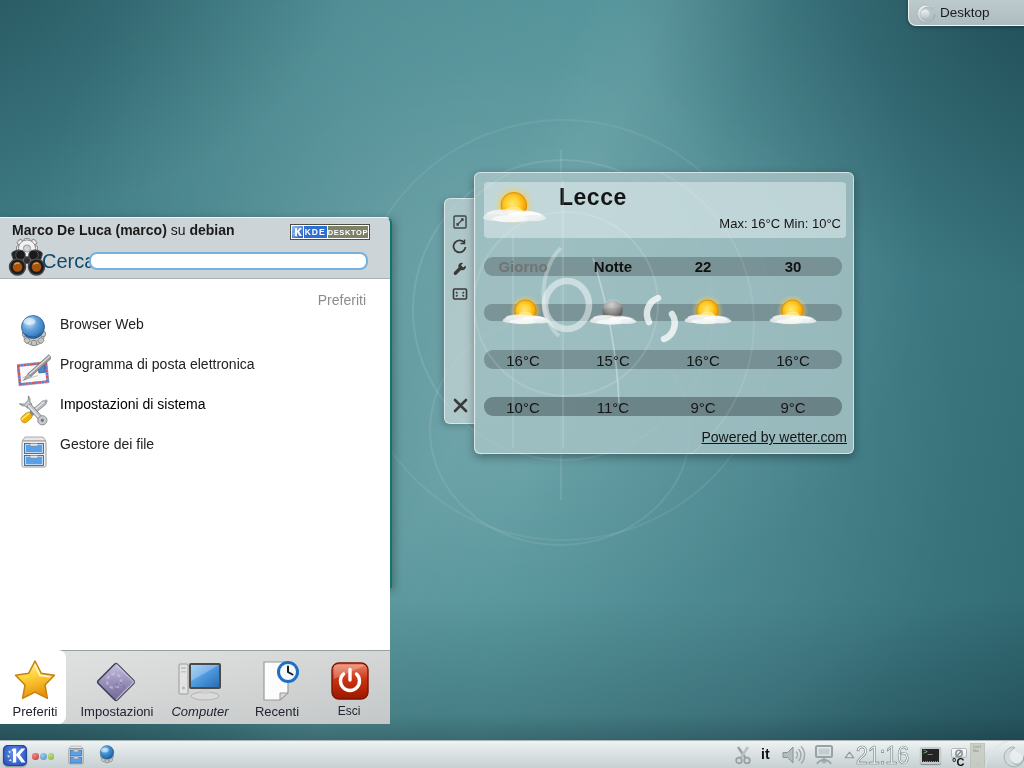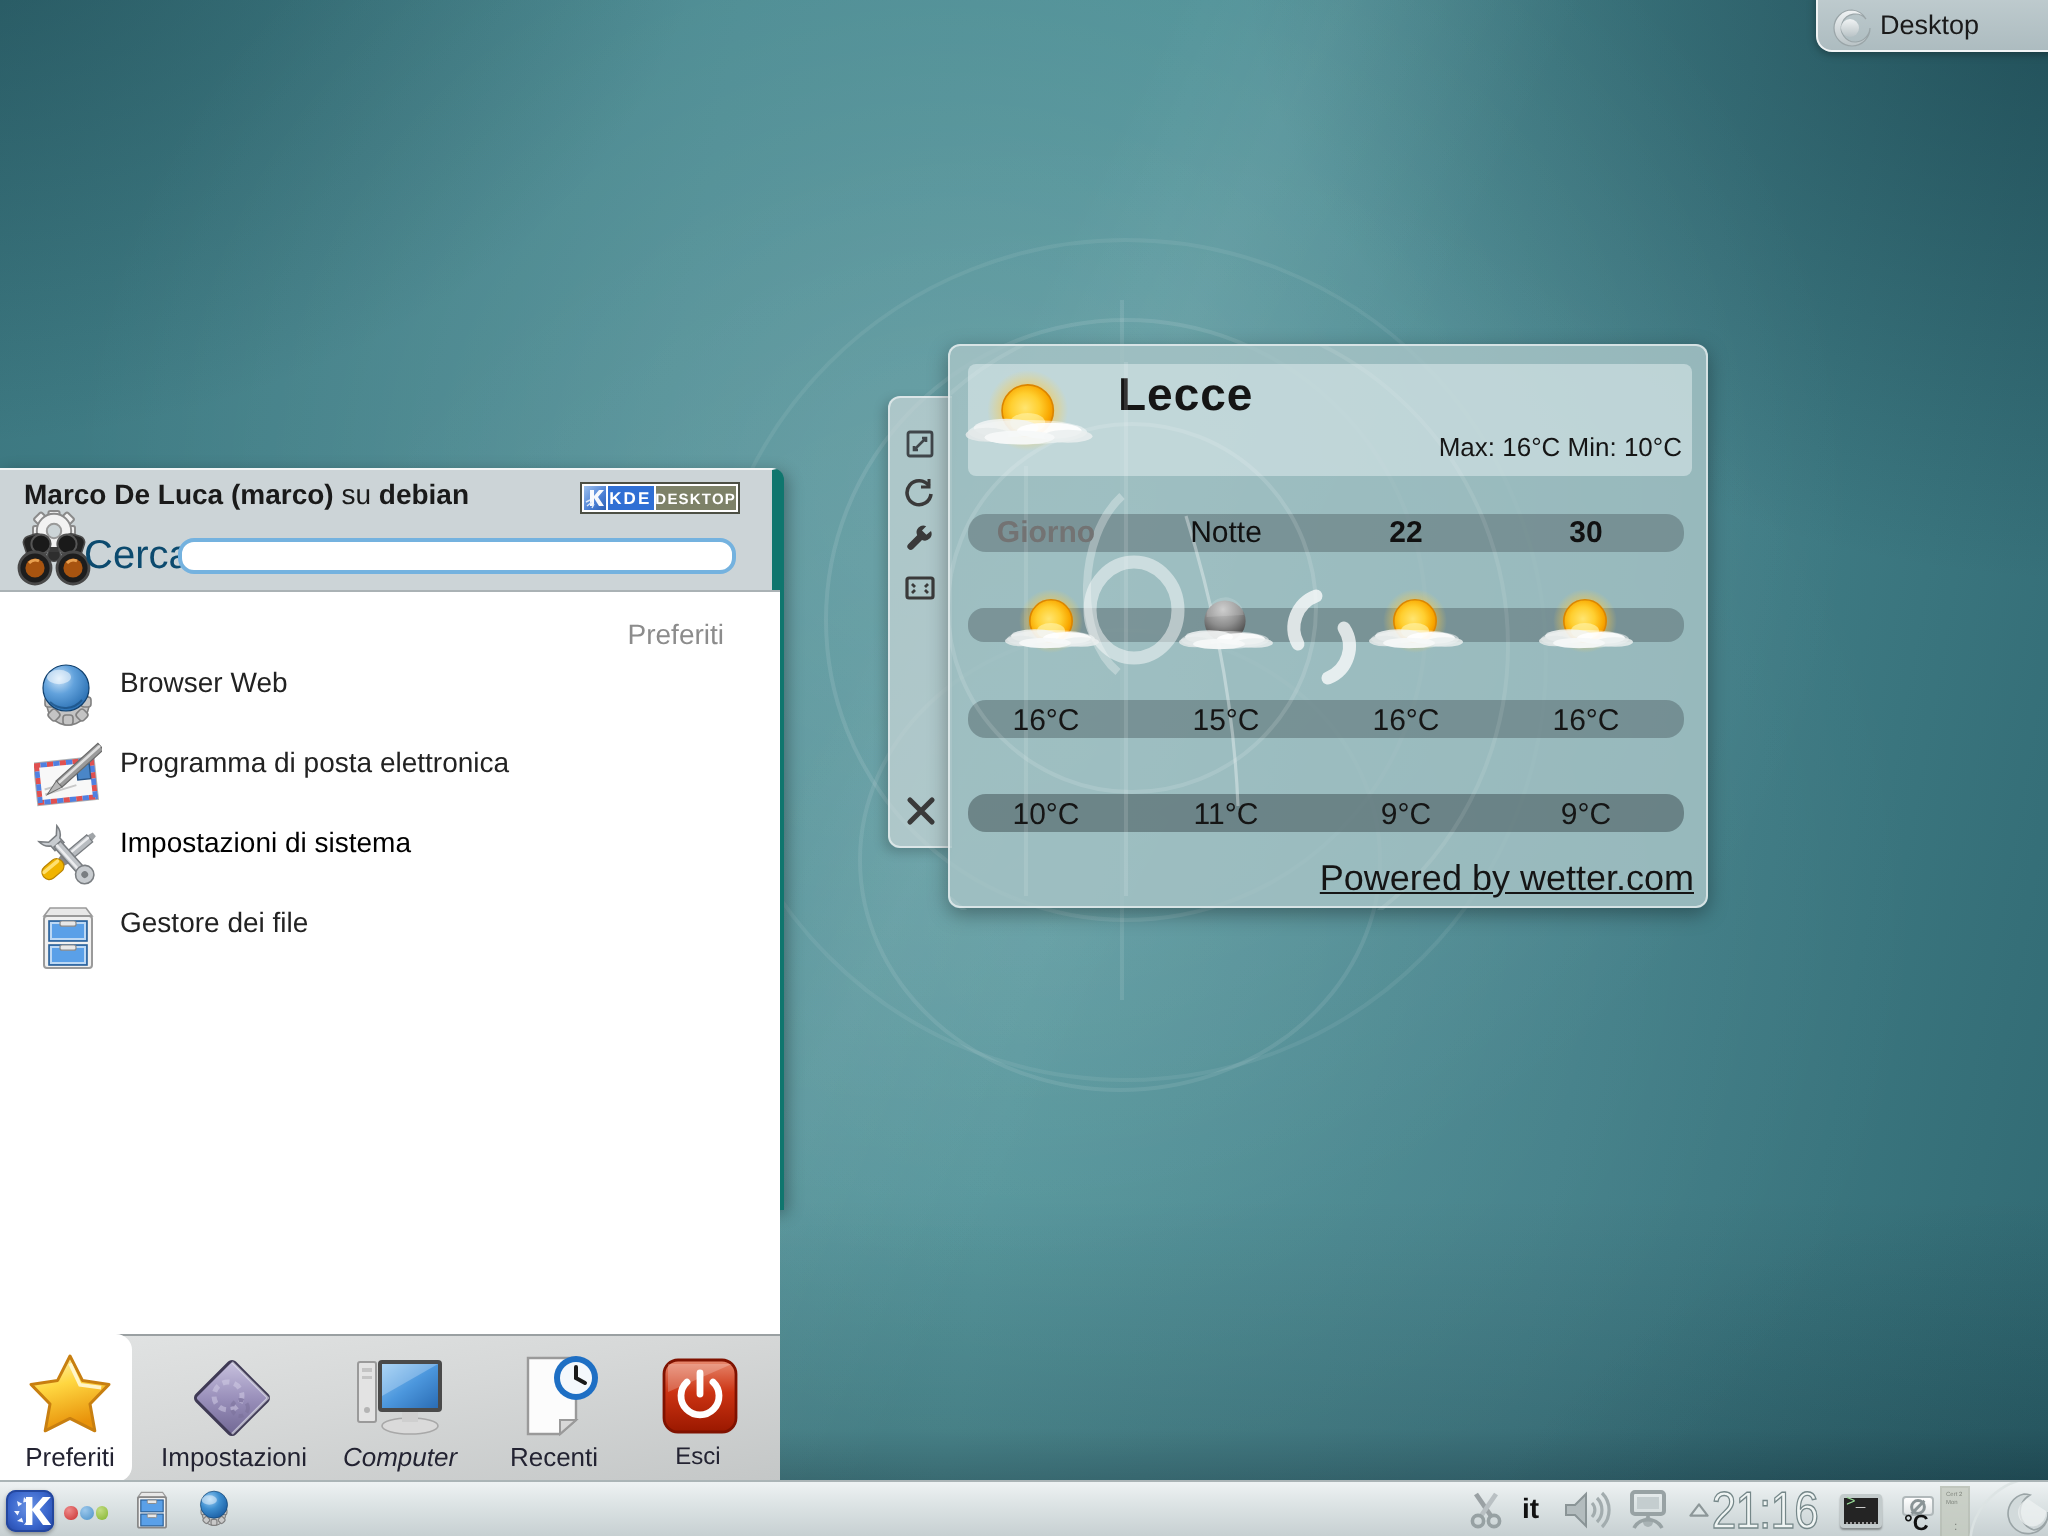--- a/index.html
+++ b/index.html
@@ -134,37 +134,37 @@
     <use href="#sunc" x="296.5" y="122.5"></use>
     <g transform="translate(10.5,12) scale(1.35)">
       <circle cx="21" cy="15" r="15" fill="url(#glow)"></circle>
       <circle cx="21" cy="15" r="9.5" fill="url(#sun)" stroke="#db8500" stroke-width="0.6"></circle>
       <ellipse cx="21" cy="19.5" rx="6.5" ry="3.6" fill="#fff3a8" opacity="0.6"></ellipse>
       <use href="#cloud" x="0" y="16"></use>
     </g>
   </svg>
 
   <div class="abs wcol" style="left:8px;  top:85px; width:80px; text-align:center; font-size:15px; font-weight:bold; color:#737373;">Giorno</div>
-  <div class="abs" style="left:98px; top:85px; width:80px; text-align:center; font-size:15px; font-weight:normal; color:#111;">Notte</div>
+  <div class="abs" style="left:98px; top:85px; width:80px; text-align:center; font-size:15px; font-weight:bold; color:#111;">Notte</div>
   <div class="abs" style="left:188px; top:85px; width:80px; text-align:center; font-size:15px; font-weight:bold; color:#111;">22</div>
   <div class="abs" style="left:278px; top:85px; width:80px; text-align:center; font-size:15px; font-weight:bold; color:#111;">30</div>
 
   <div class="abs" style="left:8px;  top:179px; width:80px; text-align:center; font-size:15px; color:#151515;">16°C</div>
   <div class="abs" style="left:98px; top:179px; width:80px; text-align:center; font-size:15px; color:#151515;">15°C</div>
   <div class="abs" style="left:188px; top:179px; width:80px; text-align:center; font-size:15px; color:#151515;">16°C</div>
   <div class="abs" style="left:278px; top:179px; width:80px; text-align:center; font-size:15px; color:#151515;">16°C</div>
 
   <div class="abs" style="left:8px;  top:226px; width:80px; text-align:center; font-size:15px; color:#151515;">10°C</div>
   <div class="abs" style="left:98px; top:226px; width:80px; text-align:center; font-size:15px; color:#151515;">11°C</div>
   <div class="abs" style="left:188px; top:226px; width:80px; text-align:center; font-size:15px; color:#151515;">9°C</div>
   <div class="abs" style="left:278px; top:226px; width:80px; text-align:center; font-size:15px; color:#151515;">9°C</div>
-  <div class="abs" style="right:6px; top:256px; font-size:18px; color:#151515; text-decoration:underline;">Powered by wetter.com</div>
+  <div class="abs" style="right:6px; top:256px; font-size:14px; color:#151515; text-decoration:underline;">Powered by wetter.com</div>
 </div>
 
-<div id="kickoff" class="abs" style="left:0; top:234px; width:392px; height:371px; background:#ccd4d7; border-top:1px solid #f2f5f5; border-right:6px solid #0f766e; border-radius:0 6px 0 0; box-shadow:2px 2px 8px rgba(0,0,0,0.3);">
+<div id="kickoff" class="abs" style="left:0; top:217px; width:392px; height:371px; background:#ccd4d7; border-top:1px solid #f2f5f5; border-right:2px solid #0f766e; border-radius:0 6px 0 0; box-shadow:2px 2px 8px rgba(0,0,0,0.3);">
   <div class="abs" style="left:12px; top:4px; font-size:14px; color:#1a1a1a;"><b>Marco De Luca (marco)</b> su <b>debian</b></div>
 
   <div class="abs" style="left:290px; top:6px; width:80px; height:16px; background:#fff; border:1px solid #4c4f44; box-sizing:border-box; display:flex; gap:1px; padding:1px;">
     <div style="width:12px; background:linear-gradient(135deg,#9cc0ee 0%,#4a7fd4 60%,#2a5fb4 100%); position:relative; overflow:hidden;">
       <svg width="12" height="12" viewBox="0 0 12 12" style="position:absolute;left:0;top:0">
         <path d="M3 2 h2 v3 l2.5 -3 h2.5 l-3 3.5 l3 4.5 h-2.5 l-2.5 -4 v4 h-2 z" fill="#ffffff" opacity="0.95"></path>
         <path d="M1 8 l2 -1 M1.5 10 l2.5 -2 M4 11 l1 -2" stroke="#dce8f8" stroke-width="0.7"></path>
       </svg>
     </div>
     <div style="width:26px; background:#2f6fd4; color:#fff; font-size:8.5px; font-weight:bold; display:flex; align-items:center; justify-content:center; letter-spacing:1px;">KDE</div>

